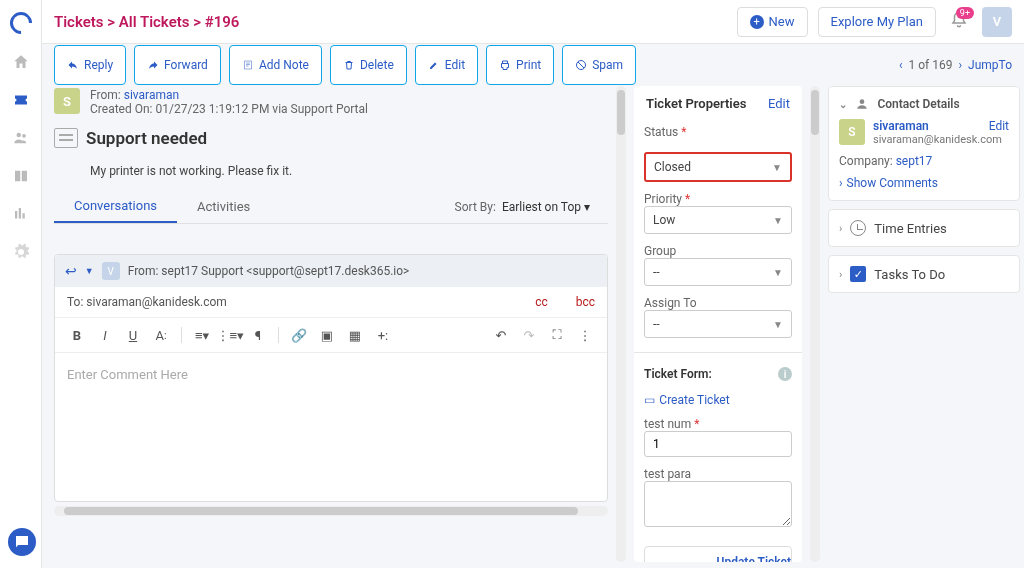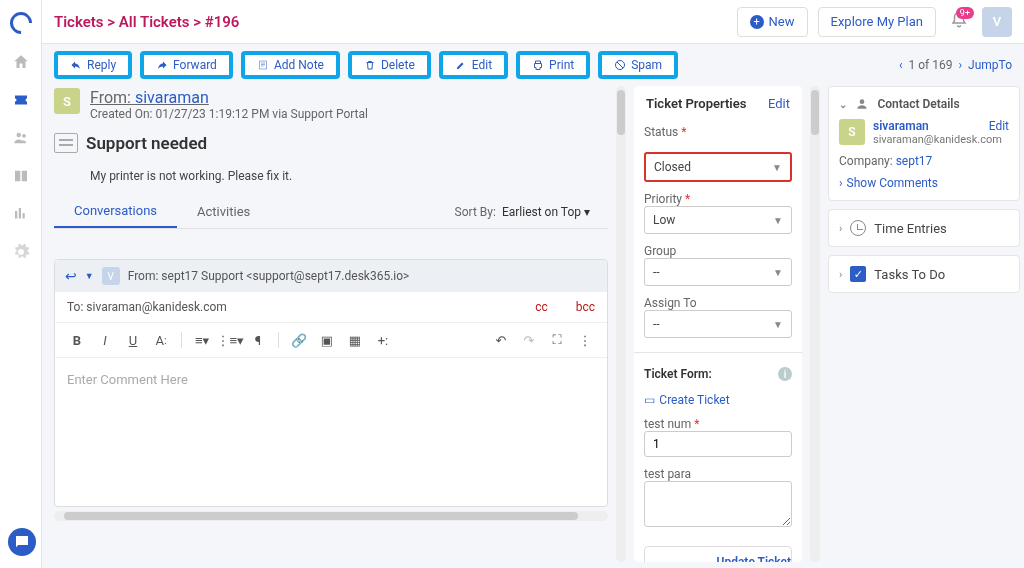--- a/index.html
+++ b/index.html
@@ -13,29 +13,29 @@
 .fab { position: absolute; bottom: 12px; left: 8px; width: 28px; height: 28px; background: #2c5cc5; border-radius: 50%; display: flex; align-items: center; justify-content: center; color: #fff; }
 .main { flex: 1; display: flex; flex-direction: column; }
 .topbar { height: 44px; background: #fff; border-bottom: 1px solid #e5e5e5; display: flex; align-items: center; padding: 0 12px; gap: 10px; }
 .breadcrumb { font-size: 15px; font-weight: 600; color: #be185d; flex: 1; }
 .btn { height: 30px; padding: 0 12px; border: 1px solid #ddd; background: #fff; border-radius: 4px; color: #2c5cc5; font-size: 13px; cursor: pointer; display: inline-flex; align-items: center; gap: 5px; }
 .btn-new .plus { width: 14px; height: 14px; background: #2c5cc5; border-radius: 50%; color: #fff; display: inline-flex; align-items: center; justify-content: center; font-size: 11px; line-height: 1; }
 .bell-wrap { position: relative; color: #999; padding: 0 4px; }
 .bell-badge { position: absolute; top: -4px; right: -2px; background: #e83e8c; color: #fff; border-radius: 8px; font-size: 9px; padding: 1px 4px; }
 .avatar-top { width: 30px; height: 30px; background: #c5d4e8; border-radius: 4px; display: flex; align-items: center; justify-content: center; color: #fff; font-weight: 600; }
 .actionbar { height: 42px; display: flex; align-items: center; padding: 0 12px; gap: 8px; }
-.action-btn { height: 28px; padding: 0 12px; border: 4px solid #0ea5e9; background: #fff; border-radius: 4px; color: #2c5cc5; font-size: 12px; cursor: pointer; display: inline-flex; align-items: center; gap: 5px; }
+.action-btn { height: 40px; padding: 0 12px; border: 1px solid #0ea5e9; background: #fff; border-radius: 4px; color: #2c5cc5; font-size: 12px; cursor: pointer; display: inline-flex; align-items: center; gap: 5px; }
 .action-btn svg { width: 12px; height: 12px; }
 .pager { margin-left: auto; display: flex; align-items: center; gap: 6px; color: #666; font-size: 12px; }
 .pager .nav { color: #2c5cc5; cursor: pointer; }
 .content { flex: 1; display: flex; overflow: hidden; padding: 0 4px 6px 12px; gap: 8px; }
 .ticket-col { flex: 1; display: flex; flex-direction: column; overflow: hidden; }
 .ticket-head { display: flex; gap: 10px; padding: 2px 0 8px; }
 .sender-avatar { width: 26px; height: 26px; background: #c9d48a; border-radius: 3px; color: #fff; display: flex; align-items: center; justify-content: center; font-weight: 600; }
-.from-line { font-size: 16px; color: #666; text-decoration: underline; }
+.from-line { font-size: 12px; color: #666; }
 .from-line a { color: #2c5cc5; text-decoration: none; }
 .created-line { font-size: 12px; color: #666; }
 .subject-row { display: flex; align-items: center; gap: 8px; padding: 4px 0 10px; }
 .subject-icon { width: 24px; height: 20px; border: 1.5px solid #aaa; border-radius: 2px; position: relative; }
 .subject-icon::before, .subject-icon::after { content: ''; position: absolute; left: 4px; right: 4px; height: 1.5px; background: #aaa; }
 .subject-icon::before { top: 5px; }
 .subject-icon::after { top: 10px; }
 .subject { font-size: 17px; font-weight: 600; }
 .body-text { font-size: 12px; color: #444; padding: 6px 0 12px 36px; }
 .tabs-row { display: flex; border-bottom: 1px solid #e0e0e0; align-items: center; }

